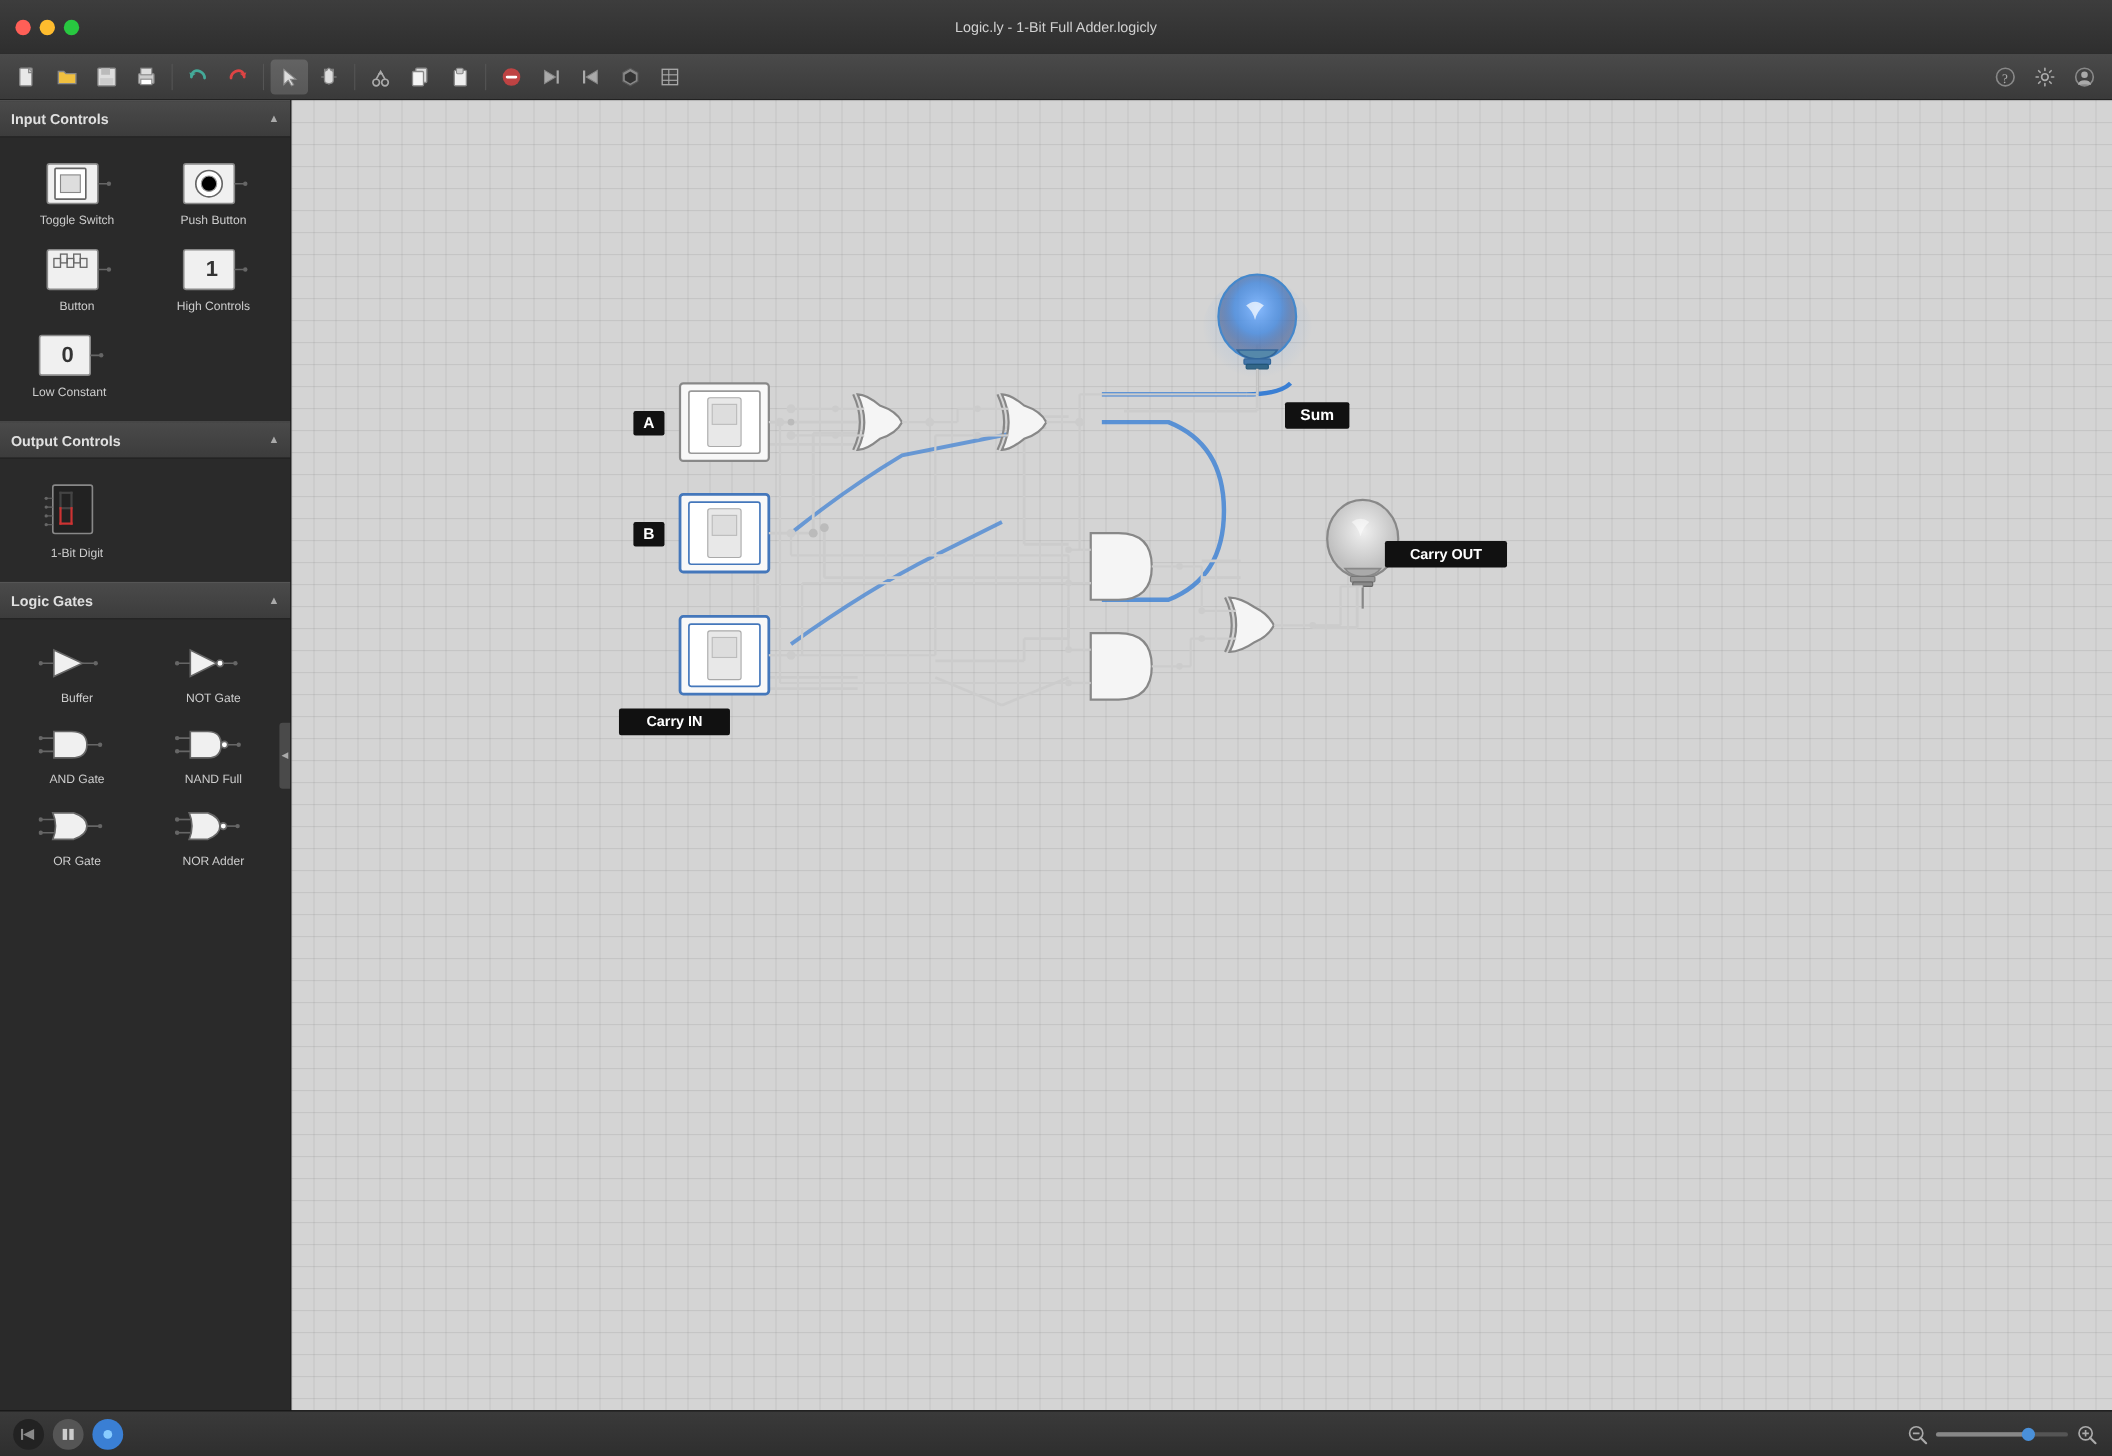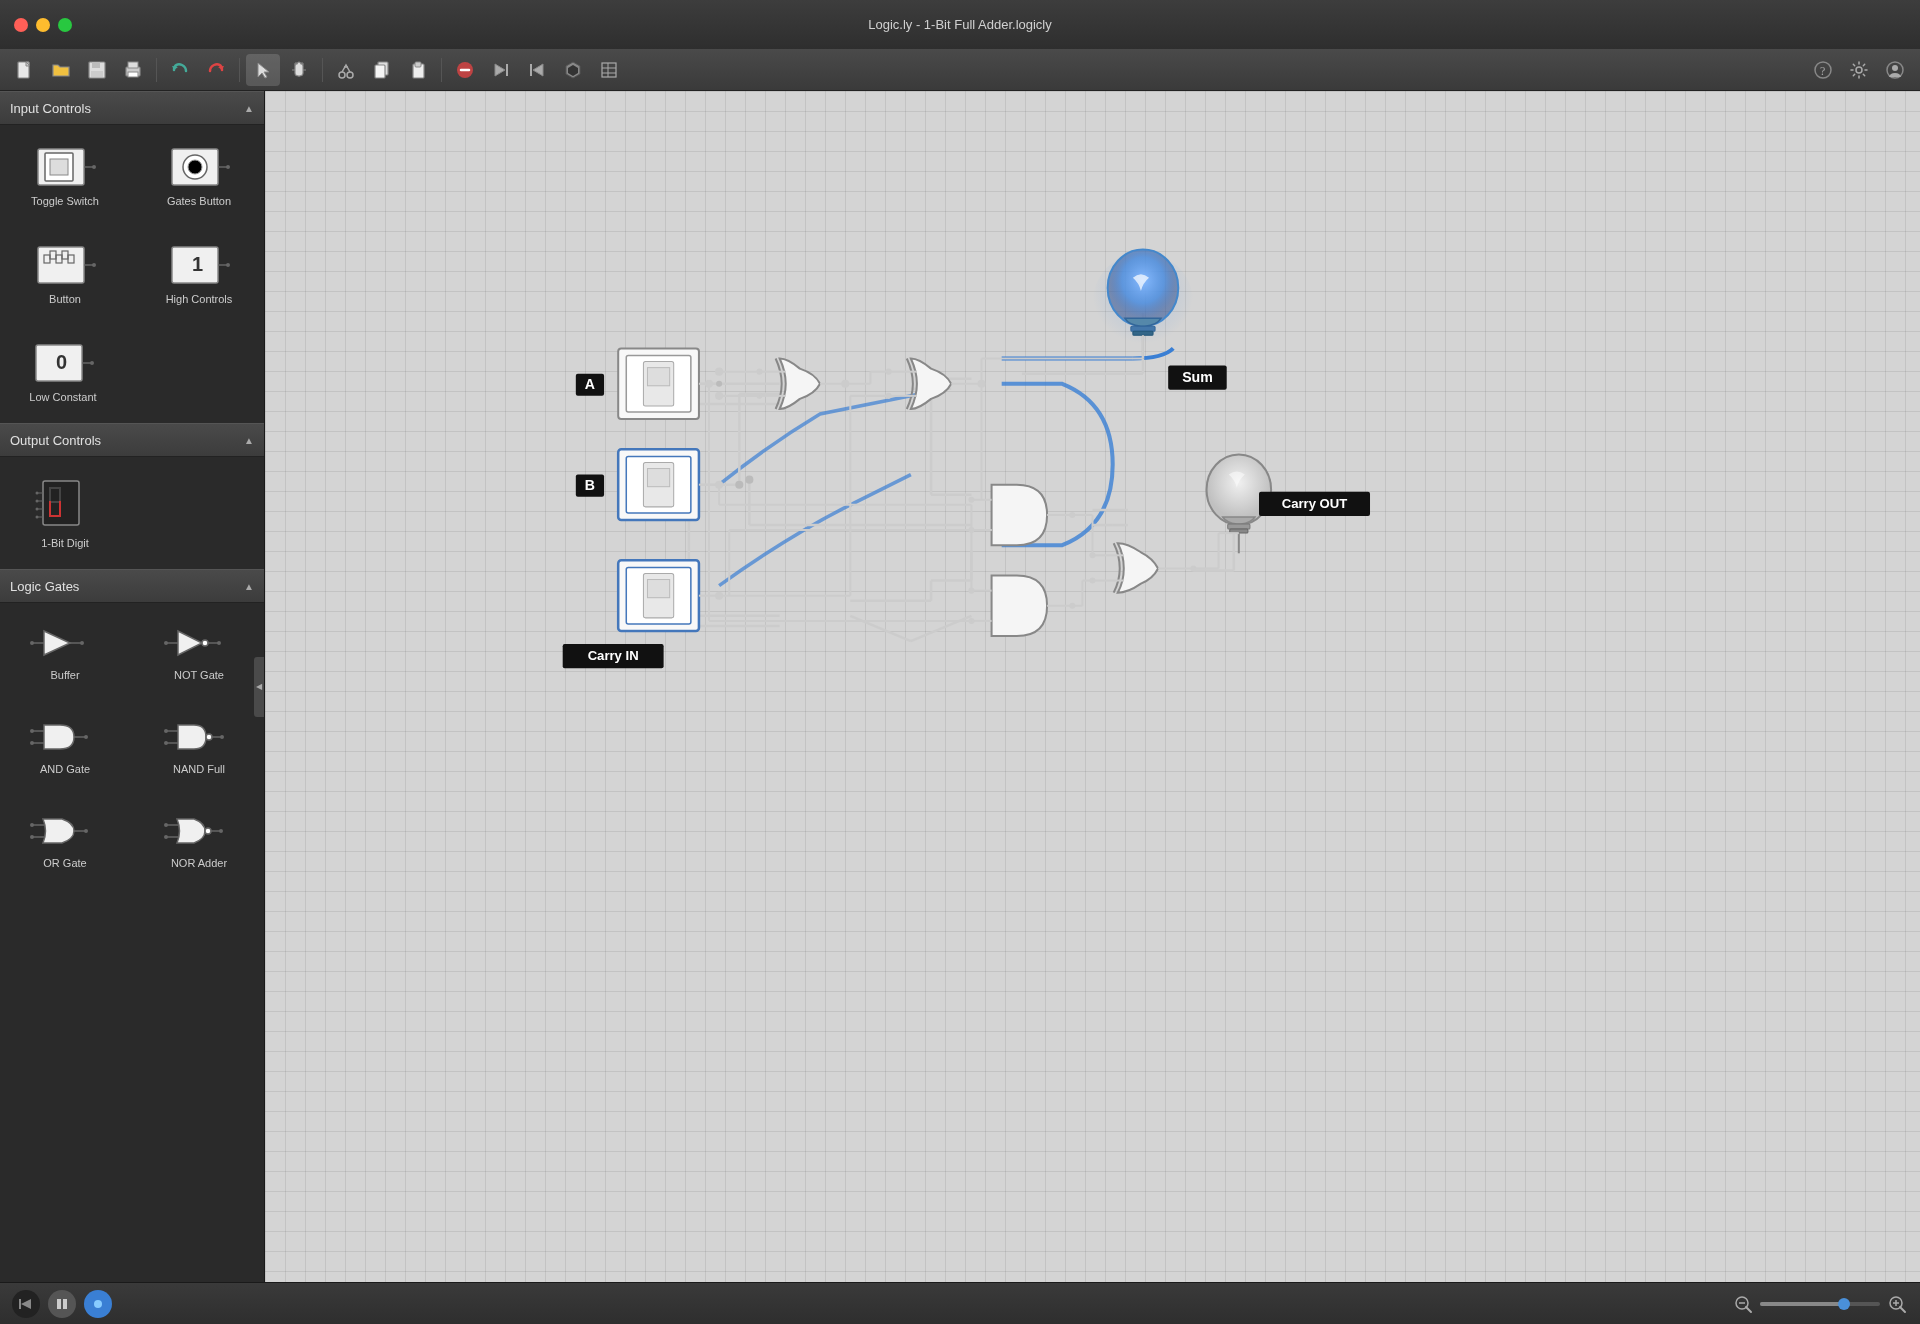--- a/index.html
+++ b/index.html
@@ -110,32 +110,32 @@
       justify-content: space-between;
       padding: 0 10px;
       border-top: 1px solid #555;
       border-bottom: 1px solid #222;
       cursor: pointer;
       flex-shrink: 0;
     }
     .section-header-title {
       color: #e0e0e0;
       font-size: 13px;
-      font-weight: 400;
+      font-weight: 700;
     }
     .section-header-arrow {
       color: #aaa;
       font-size: 10px;
     }
 
     .section-content {
       padding: 12px 8px;
       display: grid;
       grid-template-columns: 1fr 1fr;
-      gap: 20px;
+      gap: 0;
     }
 
     .component-item {
       display: flex;
       flex-direction: column;
       align-items: center;
       padding: 8px 4px;
       border-radius: 4px;
       cursor: pointer;
       background: none;
@@ -398,21 +398,21 @@
       </div>
 
       <div class="component-item">
         <svg width="70" height="44" viewBox="0 0 70 44">
           <rect x="8" y="4" width="46" height="36" rx="2" fill="#f0f0f0" stroke="#888" stroke-width="1.5"></rect>
           <circle cx="31" cy="22" r="12" fill="white" stroke="#666" stroke-width="1.5"></circle>
           <circle cx="31" cy="22" r="7" fill="linear" stroke="#999" stroke-width="1"></circle>
           <line x1="54" y1="22" x2="64" y2="22" stroke="#666" stroke-width="1.5"></line>
           <circle cx="64" cy="22" r="2" fill="#666"></circle>
         </svg>
-        <span class="component-label">Gates Button</span>
+        <span class="component-label">Push Button</span>
       </div>
 
       <div class="component-item">
         <svg width="70" height="44" viewBox="0 0 70 44">
           <rect x="8" y="4" width="46" height="36" rx="2" fill="#f0f0f0" stroke="#888" stroke-width="1.5"></rect>
           <rect x="14" y="12" width="6" height="8" fill="none" stroke="#666" stroke-width="1.2"></rect>
           <rect x="20" y="8" width="6" height="8" fill="none" stroke="#666" stroke-width="1.2"></rect>
           <rect x="26" y="12" width="6" height="8" fill="none" stroke="#666" stroke-width="1.2"></rect>
           <rect x="32" y="8" width="6" height="8" fill="none" stroke="#666" stroke-width="1.2"></rect>
           <rect x="38" y="12" width="6" height="8" fill="none" stroke="#666" stroke-width="1.2"></rect>

